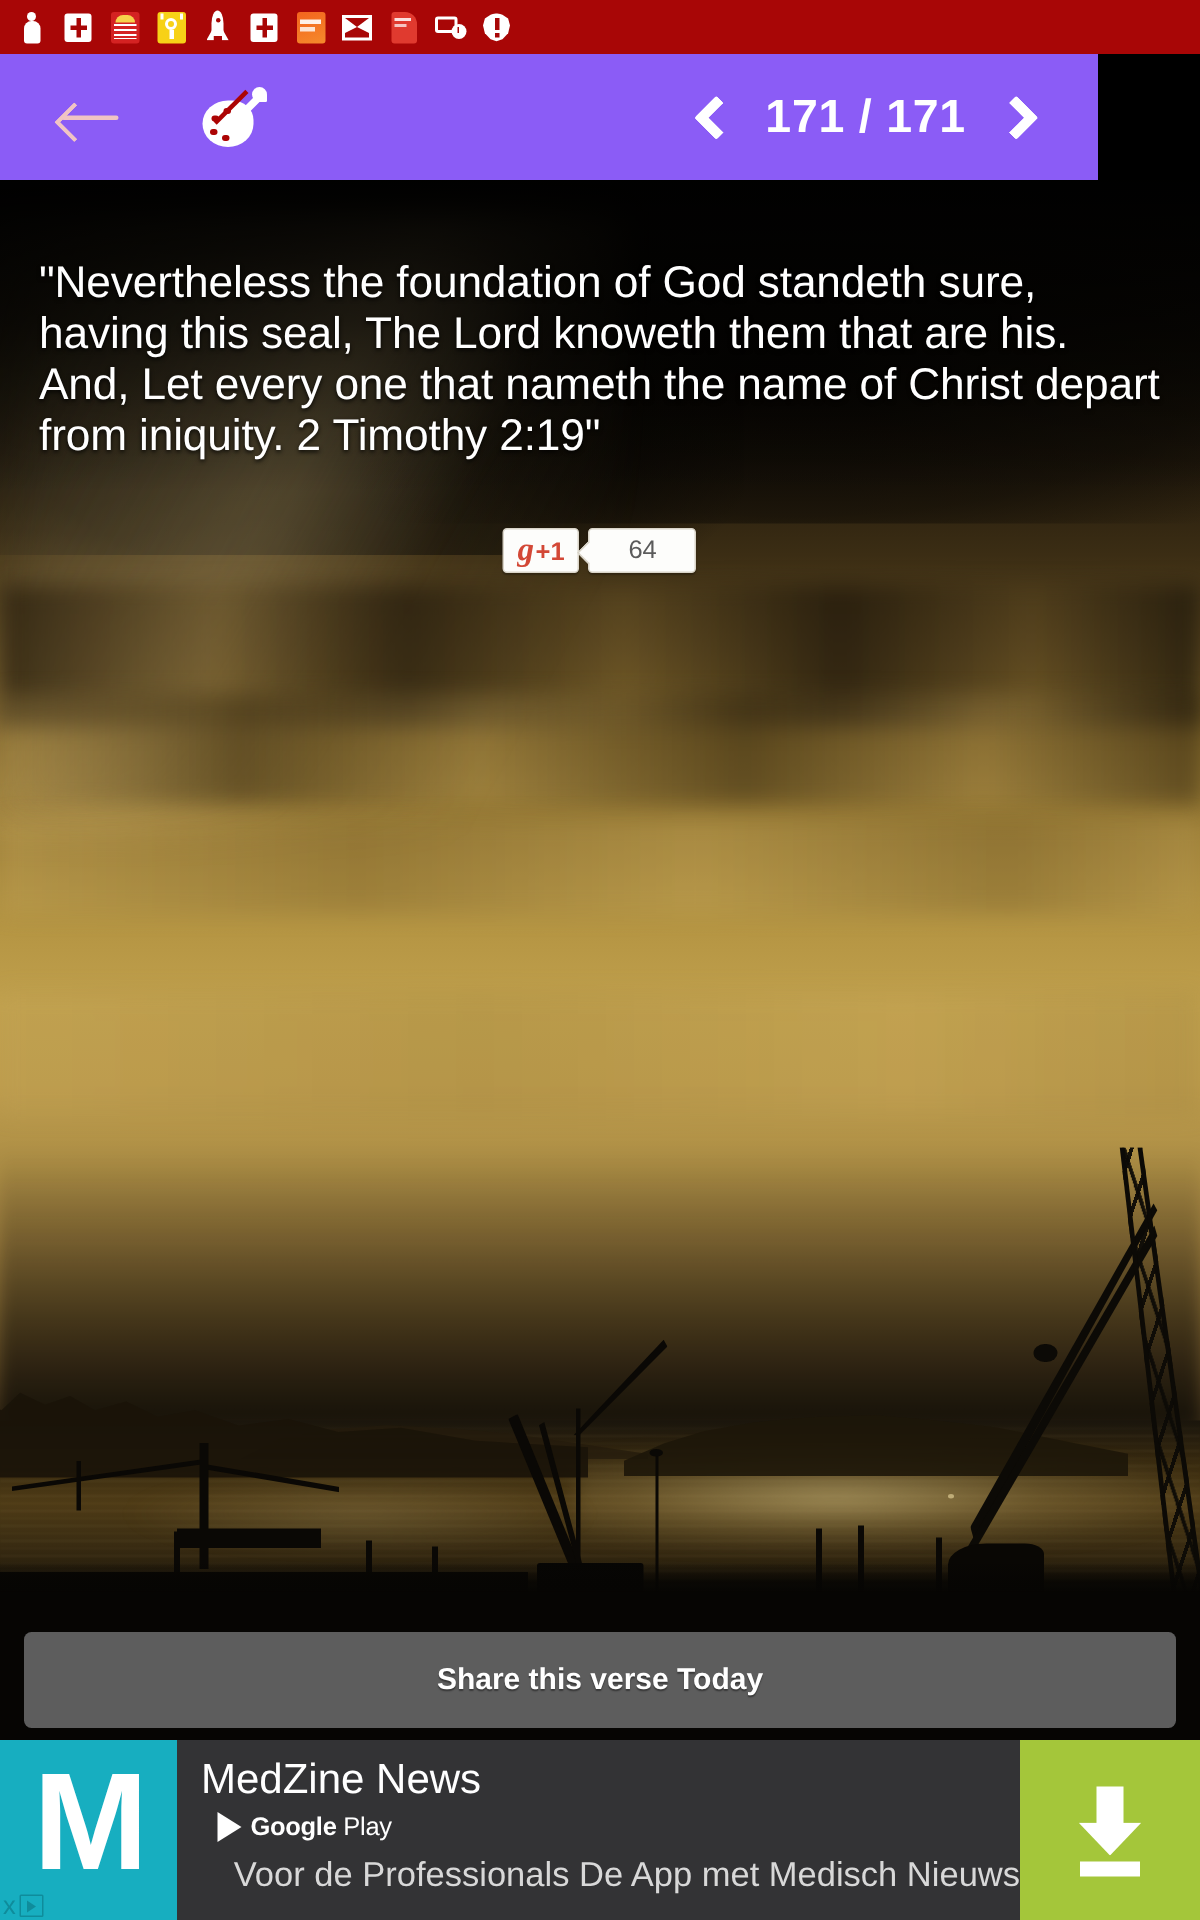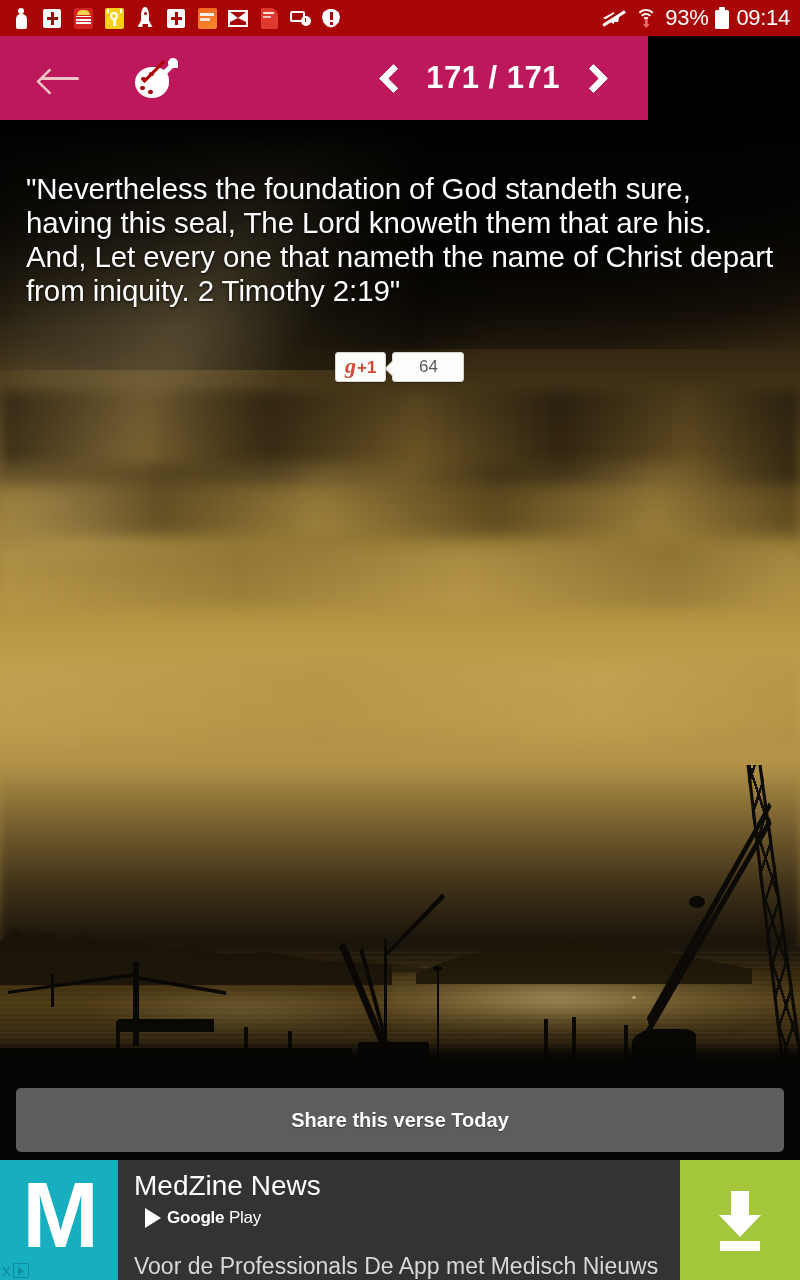--- a/index.html
+++ b/index.html
@@ -94,22 +94,22 @@
       background:#E86A6A; clip-path:polygon(30% 0,70% 0,70% 55%,100% 55%,50% 100%,0 55%,30% 55%); }
 
   .sb-batt-text{ color:#fff; font-size:22px; font-weight:400; letter-spacing:-.3px; }
   .ic-batt{ width:14px; height:22px; position:relative; }
   .ic-batt .cap{ position:absolute; left:4px; top:0; width:6px; height:3px; background:#fff; border-radius:1px 1px 0 0; }
   .ic-batt .bd{ position:absolute; left:0; top:2.5px; width:14px; height:19px; background:#fff; border-radius:1.5px; }
   .sb-time{ color:#fff; font-size:22px; letter-spacing:-.3px; }
 
   
   .actionbar{
-    position:absolute; top:36px; left:0; width:648px; height:84px;
-    background:#be185d; z-index:35;
+    position:absolute; top:36px; left:0; width:732px; height:84px;
+    background:#8b5cf6; z-index:35;
     display:flex; align-items:center;
   }
   .ab-back{ width:62px; height:62px; margin-left:28px; display:flex; align-items:center; justify-content:center; cursor:pointer; }
   .arrow-left{ position:relative; width:40px; height:26px; }
   .arrow-left:before{ content:""; position:absolute; left:2px; top:11.5px; width:38px; height:3.5px; background:#F0C4C4; border-radius:2px; }
   .arrow-left:after{ content:""; position:absolute; left:1px; top:6.5px; width:16px; height:16px;
       border-left:3.5px solid #F0C4C4; border-bottom:3.5px solid #F0C4C4; transform:rotate(45deg); border-radius:1px; }
 
   .ab-palette{ width:60px; height:60px; margin-left:36px; display:flex; align-items:center; justify-content:center; cursor:pointer; }
   .palette{ position:relative; width:42px; height:40px; }
@@ -335,21 +335,21 @@
   .ad-choices i{ display:block; width:0; height:0; border-left:6px solid #0f8c9b;
      border-top:4px solid transparent; border-bottom:4px solid transparent; }
 
   .ad-body{ flex:1; padding:10px 0 12px 16px; position:relative; min-width:0; }
   .ad-title{ color:#fff; font-size:28px; line-height:32px; font-weight:400; }
   .ad-store{ display:flex; align-items:center; gap:6px; margin-top:6px;margin-left:11px; }
   .play-tri{ width:0; height:0; border-left:16px solid #fff; border-top:10px solid transparent;
      border-bottom:10px solid transparent; }
   .ad-store-text{ color:#fff; font-size:17px; font-weight:bold; letter-spacing:-.2px; }
   .ad-store-text .play{ font-weight:400; }
-  .ad-desc{ color:#d8d8d8; font-size:23px; line-height:26px; margin-top:25px; white-space:nowrap; }
+  .ad-desc{ color:#d8d8d8; font-size:23px; line-height:26px; margin-top:8px; white-space:nowrap;text-align:right; }
 
   .ad-cta{ width:120px; flex:0 0 120px; background:#A4C63A; display:flex; align-items:center; justify-content:center; cursor:pointer; }
   .dl{ position:relative; width:52px; height:62px; }
   .dl .stem{ position:absolute; left:17px; top:2px; width:18px; height:26px; background:#fff; }
   .dl .head{ position:absolute; left:5px; top:26px; width:42px; height:22px; background:#fff;
      clip-path:polygon(0 0,100% 0,50% 100%); }
   .dl .bar{ position:absolute; left:6px; bottom:0; width:40px; height:10px; background:#fff; }
 </style>
 </head>
 <body>
@@ -397,44 +397,20 @@
         </div>
       <div class="sbi">
         <div class="ic-screenclock">
             <div class="scr"></div>
             <div class="clk"></div>
           </div>
       </div>
       <div class="sbi">
           <div class="ic-warn"></div>
         </div>
-    </div>
-    <div class="sb-right">
-      <div class="sbi" style="width:26px;">
-        <div class="ic-mute">
-            <div class="sp"></div>
-            <div class="sp2"></div>
-            <div class="slash2"></div>
-            <div class="slash"></div>
-          </div>
-      </div>
-      <div class="sbi" style="width:24px;">
-        <div class="ic-wifi">
-            <div class="a1"></div>
-            <div class="a2"></div>
-            <div class="a3"></div>
-            <div class="arw"></div>
-          </div>
-      </div>
-      <div class="sb-batt-text">93%</div>
-      <div class="ic-batt">
-          <div class="cap"></div>
-          <div class="bd"></div>
-        </div>
-      <div class="sb-time">09:14</div>
     </div>
   </div>
 
   <div class="actionbar">
     <div class="ab-back">
       <div class="arrow-left"></div>
     </div>
     <div class="ab-palette">
       <div class="palette">
         <div class="pal"></div>

